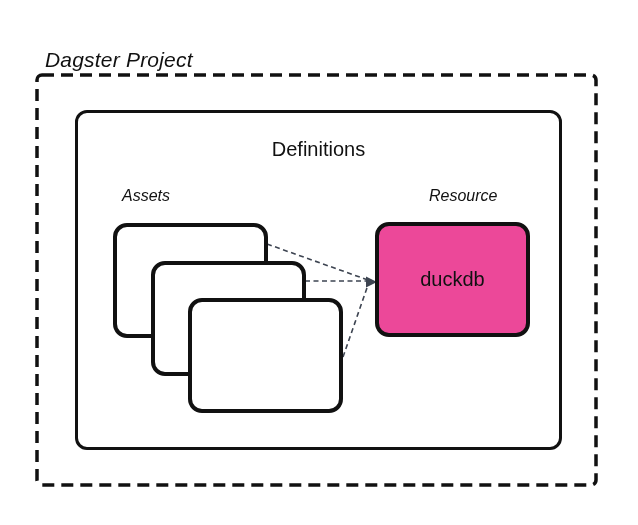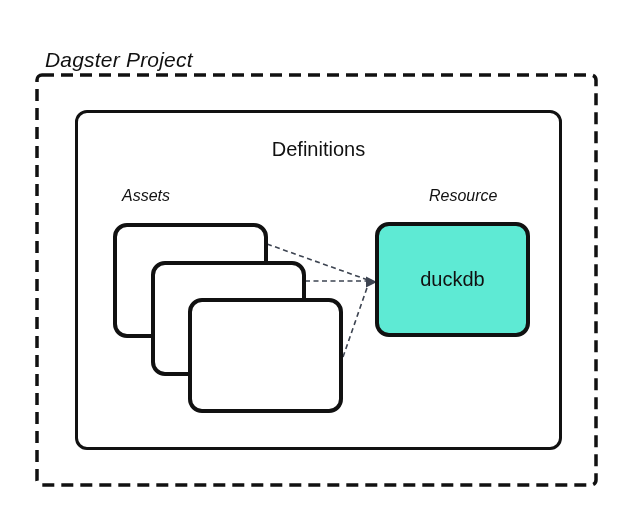--- a/index.html
+++ b/index.html
@@ -118,17 +118,17 @@
   <div class="definitions-label">Definitions</div>
 
   <div class="section-label assets-label">Assets</div>
 
   <div class="section-label resource-label">Resource</div>
 
   <div class="asset-card asset-card-1"></div>
   <div class="asset-card asset-card-2"></div>
   <div class="asset-card asset-card-3"></div>
 
-  <div class="resource-box" style="background-color: #5eead4; justify-content: center;">
+  <div class="resource-box" style="background-color: #ec4899; justify-content: center;">
     <span>duckdb</span>
   </div>
 
 </div>
 
 </body></html>

